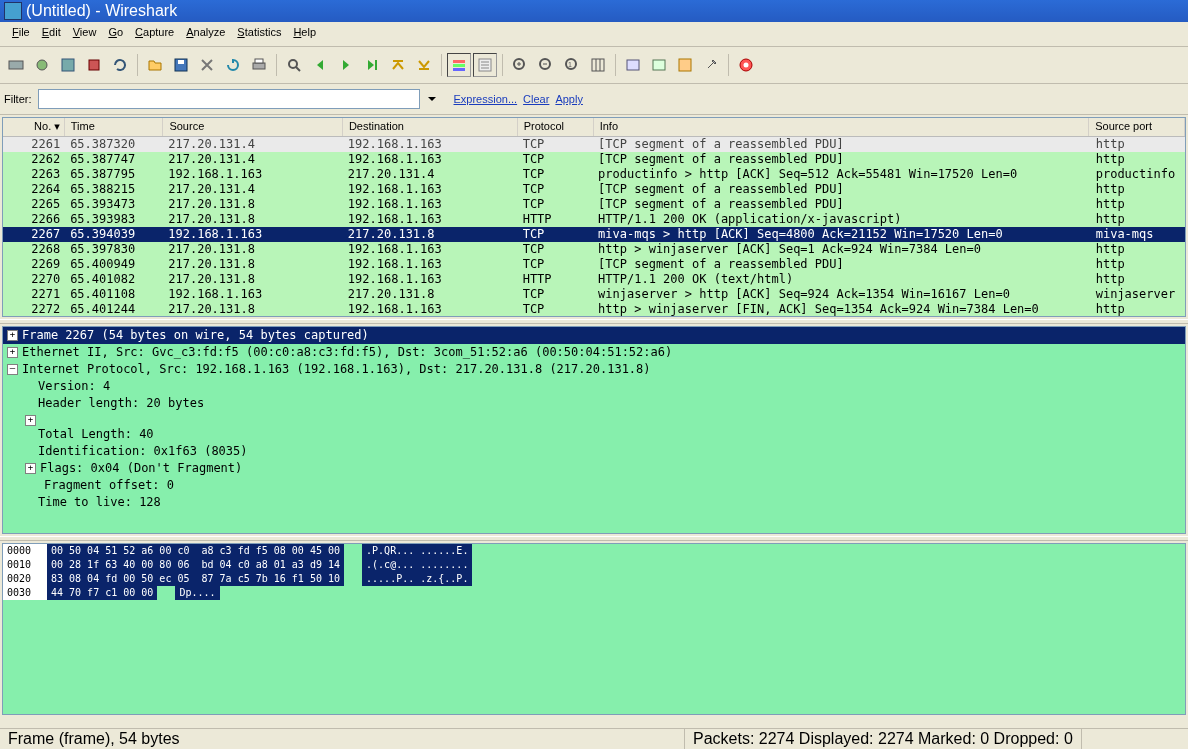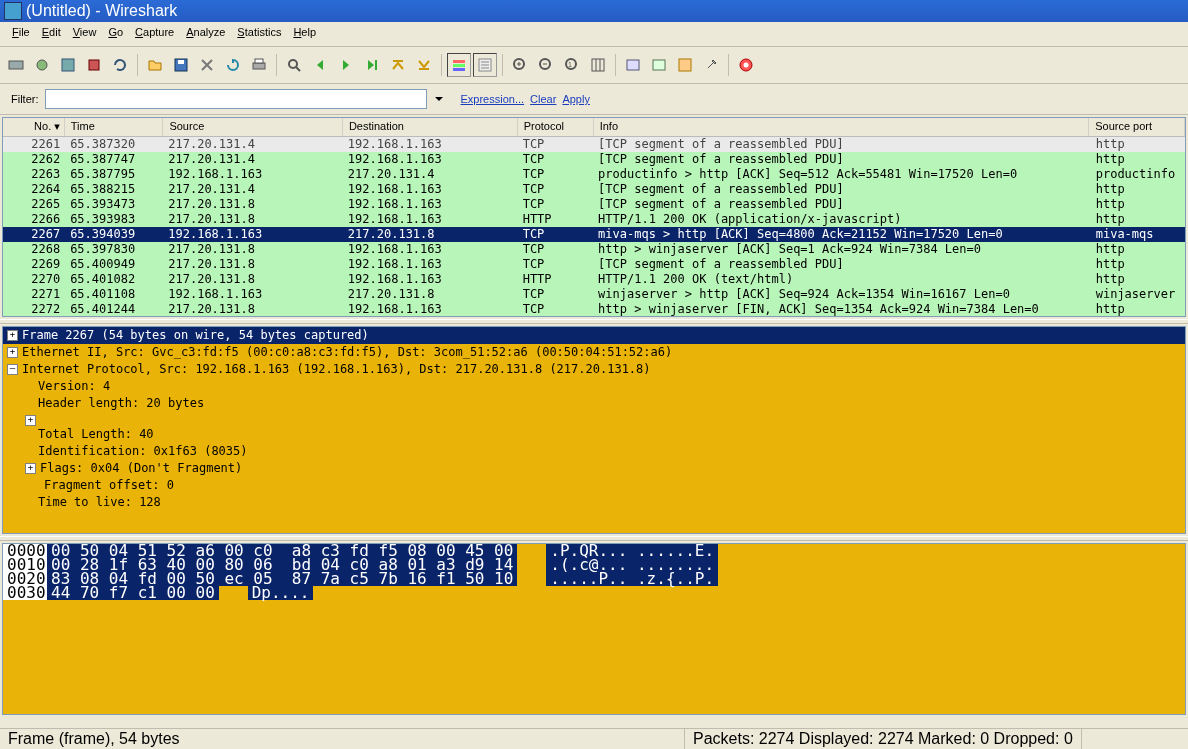--- a/index.html
+++ b/index.html
@@ -4,45 +4,45 @@
 <style>
   html,body{margin:0;padding:0;width:1188px;height:749px;font-family:Tahoma,Verdana,Arial,sans-serif;font-size:11px;background:#ece9d8;color:#000;overflow:hidden}
   .titlebar{height:22px;background:linear-gradient(#2b6bd6,#255bc2);color:#fff;display:flex;align-items:center;padding:0 4px;font-size:16px}
   .title-icon{width:16px;height:16px;background:#45a0d0;border:1px solid #236;display:inline-block;margin-right:4px}
   .menubar{height:20px;display:flex;align-items:flex-start;padding:2px 6px;border-bottom:1px solid #c0bcae}
   .menubar span{padding:2px 6px;cursor:default}
   .menubar span u{text-decoration:underline}
   .toolbar{height:32px;display:flex;align-items:center;padding:2px 4px;border-bottom:1px solid #c0bcae;gap:2px}
   .tbtn{width:22px;height:22px;border:1px solid #ece9d8;display:flex;align-items:center;justify-content:center}
   .tsep{width:1px;height:22px;background:#c0bcae;margin:0 3px}
-  .filterbar{height:26px;display:flex;align-items:center;padding:2px 11px;border-bottom:1px solid #c0bcae;gap:6px}
+  .filterbar{height:26px;display:flex;align-items:center;padding:2px 4px;border-bottom:1px solid #c0bcae;gap:6px}
   .filterinput{width:376px;height:18px;border:1px solid #7f9db9;background:#fff;font-size:11px;padding:0 2px}
   .linkish{color:#1a3cbd;text-decoration:underline;cursor:pointer;font-size:11px}
-  .outer{border:1px solid #7f9db9;margin:2px;background:#eab308}
+  .outer{border:1px solid #7f9db9;margin:2px;background:#86efac}
   .pktpane{height:198px;overflow:auto}
   .hdrrow{display:flex;background:#ece9d8;height:18px;border-bottom:1px solid #bbb;position:sticky;top:0}
   .hcell{border-right:1px solid #d4d0c8;padding:2px 6px;font-size:11px;white-space:nowrap;overflow:hidden}
   .row{display:flex;height:15px;font-family:"DejaVu Sans Mono","Lucida Console",monospace;font-size:12px}
   .cell{padding:0 6px;white-space:nowrap;overflow:hidden}
   .c0{width:54px;text-align:right;padding-right:4px}
   .c1{width:91px}
   .c2{width:177px}
   .c3{width:172px}
   .c4{width:67px}
   .c5{width:513px}
   .c6{width:88px}
   .greenbg{background:#b8f5b8}
   .greyish{background:#eaeaea;color:#444}
   .selrow{background:#0a246a;color:#fff}
   .splitter{height:3px;background:#ece9d8;border-top:1px solid #fff;border-bottom:1px solid #c0bcae}
   .detailpane{height:206px;overflow:auto;font-family:"DejaVu Sans Mono","Lucida Console",monospace;font-size:12px;line-height:17px}
   .tree-node{display:flex;align-items:flex-start}
   .expander{width:9px;height:9px;border:1px solid #808080;margin:3px 4px 0 4px;font-size:9px;line-height:7px;text-align:center;flex-shrink:0;background:#fff;color:#000}
   .selline{background:#0a246a;color:#fff}
-  .hexpane{height:170px;overflow:auto;font-family:"DejaVu Sans Mono","Lucida Console",monospace;font-size:16px;line-height:14px;padding:0;white-space:pre}
+  .hexpane{height:170px;overflow:auto;font-family:"DejaVu Sans Mono","Lucida Console",monospace;font-size:10px;line-height:14px;padding:0;white-space:pre}
   .hexline{display:flex}
   .hexoff{width:40px;color:#000;background:#fff;padding-left:4px}
   .hexbytes{background:#0a246a;color:#fff;padding:0 4px}
   .hexasc{background:#0a246a;color:#fff;padding:0 4px}
   .statusbar{position:absolute;bottom:0;left:0;right:0;height:20px;background:#ece9d8;border-top:1px solid #c0bcae;display:flex;align-items:center;font-size:16px}
   .sbcell{padding:2px 8px;border-right:1px solid #c0bcae}
   svg{display:block}
   .dd{width:0;height:0;border-left:4px solid transparent;border-right:4px solid transparent;border-top:4px solid #000;display:inline-block;margin-left:2px;vertical-align:middle}
 </style>
 </head>

